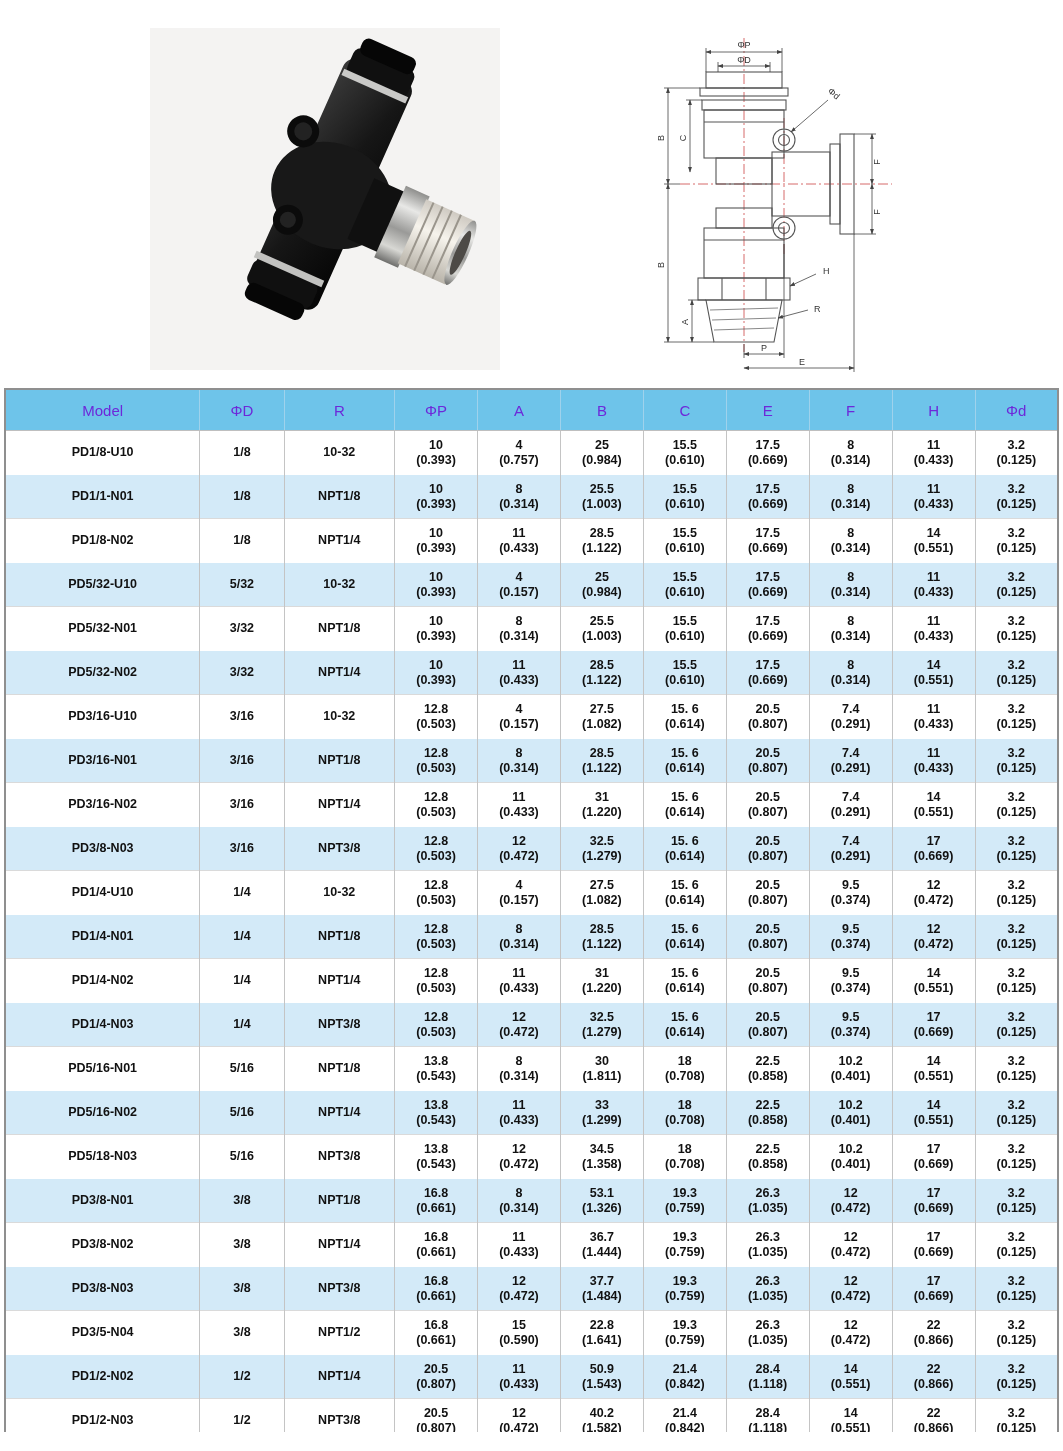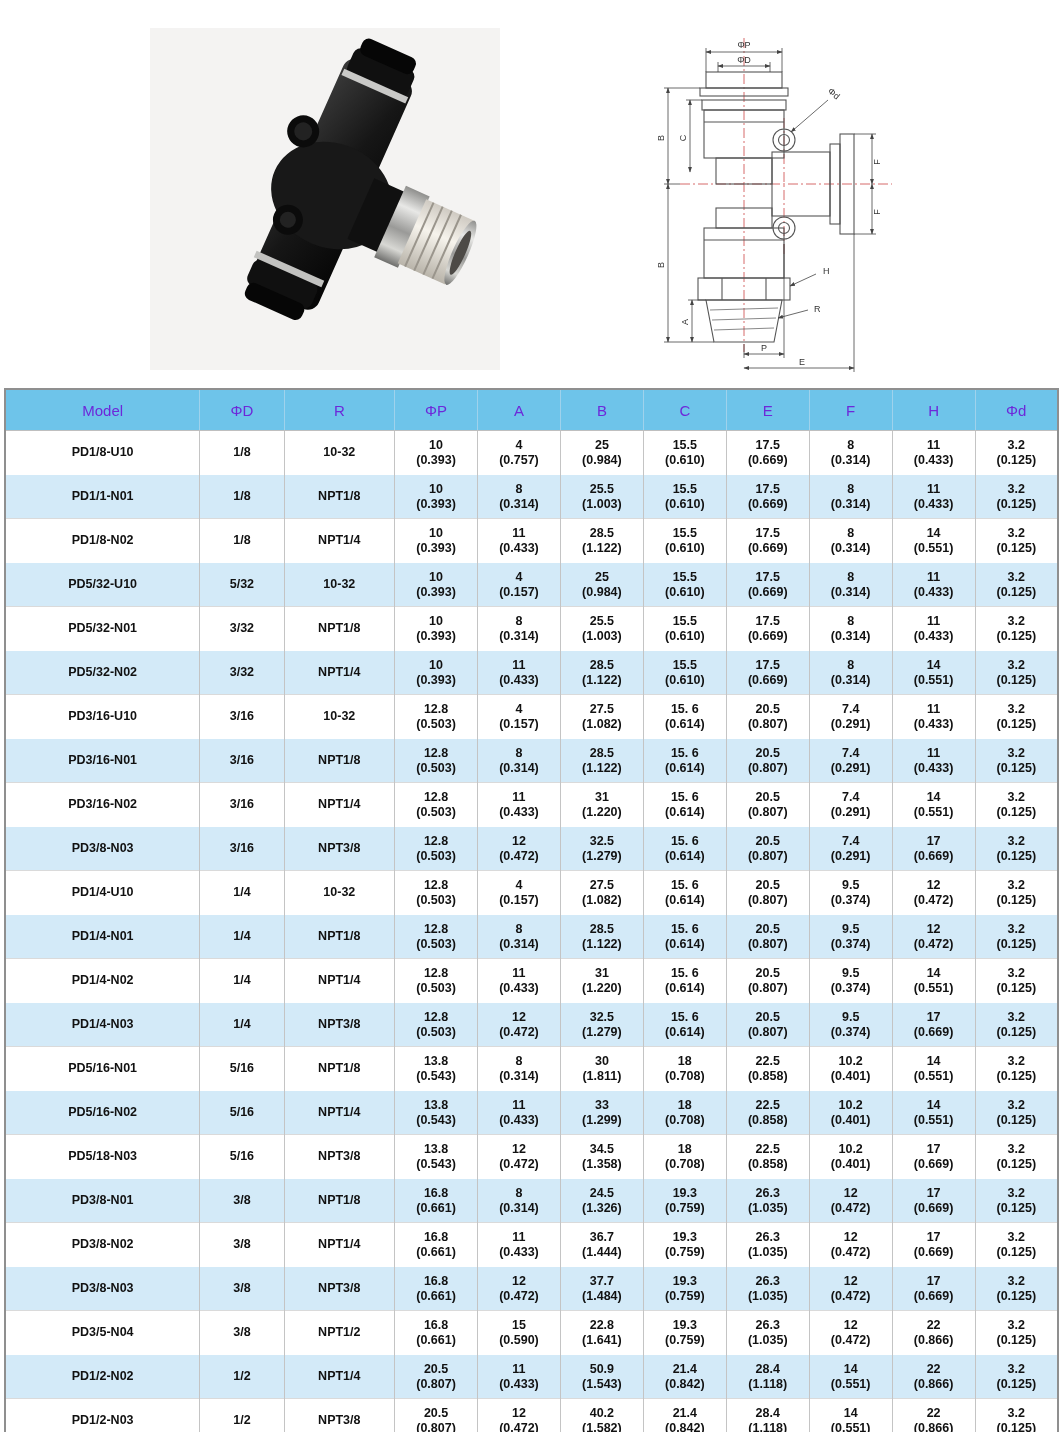--- a/index.html
+++ b/index.html
@@ -854,21 +854,21 @@
             <td>NPT1/8</td>
             <td>
               <span class="mm">16.8</span>
               <span class="inch">(0.661)</span>
             </td>
             <td>
               <span class="mm">8</span>
               <span class="inch">(0.314)</span>
             </td>
             <td>
-              <span class="mm">24.5</span>
+              <span class="mm">53.1</span>
               <span class="inch">(1.326)</span>
             </td>
             <td>
               <span class="mm">19.3</span>
               <span class="inch">(0.759)</span>
             </td>
             <td>
               <span class="mm">26.3</span>
               <span class="inch">(1.035)</span>
             </td>

